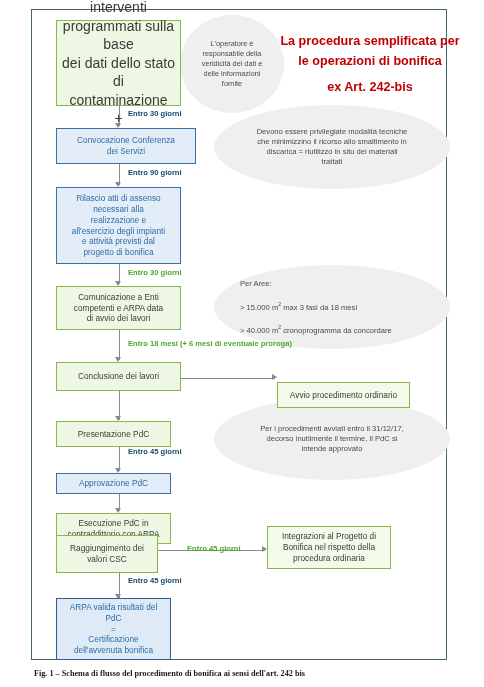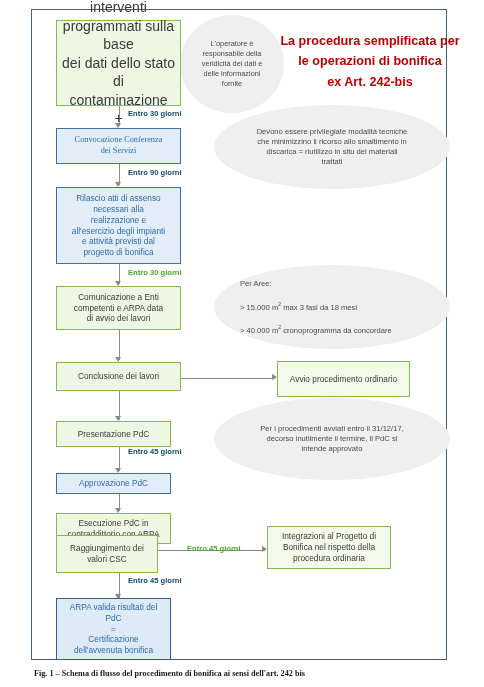--- a/index.html
+++ b/index.html
@@ -67,21 +67,21 @@
   sup{font-size:0.68em;vertical-align:super;}
 </style>
 </head>
 <body>
 
 <div id="frame">
 
   <div id="title" style="font-size:12.6px;">
     <span class="l">La procedura semplificata per</span>
     <span class="l">le operazioni di bonifica</span>
-    <span class="l" style="margin-top:2px;display:block;">ex Art. 242-bis</span>
+    <span class="l" style="margin-top:7px;display:block;">ex Art. 242-bis</span>
   </div>
 
   <div class="ellipse" style="left:148px;top:5px;width:104px;height:98px;font-size:7.3px;">
     <span>L'operatore è
 responsabile della
 veridicità dei dati e
 delle informazioni
 fornite</span>
   </div>
 
@@ -135,34 +135,35 @@
 
   <div class="arrow h" style="left:126px;top:539.5px;width:107px;"></div>
   <div class="head-r" style="left:230px;top:536.2px;"></div>
 
   <div class="arrow v" style="left:86.5px;top:563px;height:25px;"></div>
   <div class="head-d" style="left:83.4px;top:584px;"></div>
 
   <div class="elabel lbl-blue" style="left:96px;top:99px;font-size:7.6px;">Entro 30 giorni</div>
   <div class="elabel lbl-blue" style="left:96px;top:158px;font-size:7.6px;">Entro 90 giorni</div>
   <div class="elabel lbl-green" style="left:96px;top:258px;font-size:7.6px;">Entro 30 giorni</div>
+  <div class="elabel lbl-green" style="left:96px;top:329px;font-size:7.6px;">Entro 18 mesi (+ 6 mesi di eventuale proroga)</div>
   <div class="elabel lbl-blue" style="left:96px;top:437px;font-size:7.6px;">Entro 45 giorni</div>
   <div class="elabel lbl-green" style="left:155px;top:534px;font-size:7.6px;">Entro 45 giorni</div>
   <div class="elabel lbl-blue" style="left:96px;top:566px;font-size:7.6px;">Entro 45 giorni</div>
 
   <div class="node green" style="left:24px;top:10px;width:125px;height:86px;font-size:14px;text-align:center;">
     <span>Progetto degli interventi
 programmati sulla base
 dei dati dello stato di
 contaminazione
 +
 Cronoprogramma</span>
   </div>
 
-  <div class="node blue" style="left:24px;top:118px;width:125px;height:36px;font-size:8.3px;font-family:Liberation Serif, serif;">
+  <div class="node blue" style="left:24px;top:118px;width:140px;height:36px;font-size:8.3px;">
     <span>Convocazione Conferenza
 dei Servizi</span>
   </div>
 
   <div class="node blue" style="left:24px;top:177px;width:125px;height:77px;font-size:8.3px;">
     <span>Rilascio atti di assenso
 necessari alla
 realizzazione e
 all'esercizio degli impianti
 e attività previsti dal
@@ -172,21 +173,21 @@
   <div class="node green" style="left:24px;top:276px;width:125px;height:44px;font-size:8.3px;">
     <span>Comunicazione a Enti
 competenti e ARPA data
 di avvio dei lavori</span>
   </div>
 
   <div class="node green" style="left:24px;top:352px;width:125px;height:29px;font-size:8.3px;">
     <span>Conclusione dei lavori</span>
   </div>
 
-  <div class="node green-w" style="left:245px;top:351px;width:133px;height:36px;font-size:8.3px;">
+  <div class="node green-w" style="left:245px;top:372px;width:133px;height:26px;font-size:8.3px;">
     <span>Avvio procedimento ordinario</span>
   </div>
 
   <div class="node green" style="left:24px;top:411px;width:115px;height:26px;font-size:8.3px;">
     <span>Presentazione PdC</span>
   </div>
 
   <div class="node blue" style="left:24px;top:463px;width:115px;height:21px;font-size:8.3px;">
     <span>Approvazione PdC</span>
   </div>

